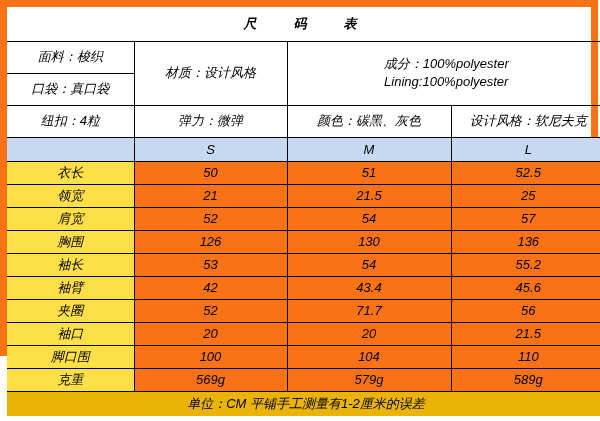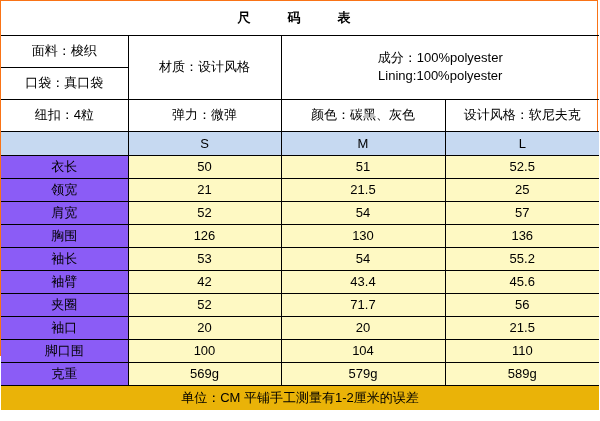--- a/index.html
+++ b/index.html
@@ -10,23 +10,24 @@
   body {
     width: 600px;
     height: 421px;
     font-family: "Liberation Sans", sans-serif;
     color: #000000;
     overflow: hidden;
   }
   .sheet {
     width: 598px;
     height: 356px;
-    border: 1px solid #f97316;
+    border: 7px solid #f97316;
     box-sizing: border-box;
     position: relative;
+    font-style: italic;
   }
   table.size-table {
     width: 100%;
     border-collapse: collapse;
     table-layout: fixed;
   }
   table.size-table td {
     border: 1px solid #000000;
     font-size: 13px;
     text-align: center;
@@ -65,26 +66,26 @@
   }
   .head-row td {
     background: #c6d9f1;
     height: 24px;
     font-size: 13px;
   }
   .head-row td.head-blank {
     background: #c6d9f1;
   }
   .row-label {
-    background: #8b5cf6;
+    background: #fde047;
     height: 23px;
     font-size: 13px;
   }
   .row-value {
-    background: #fef9c3;
+    background: #f97316;
     height: 23px;
     font-size: 13px;
   }
   .footer-cell {
     background: #eab308;
     height: 25px;
     font-size: 13px;
     text-align: center;
     border-bottom: none !important;
     border-left: none !important;

